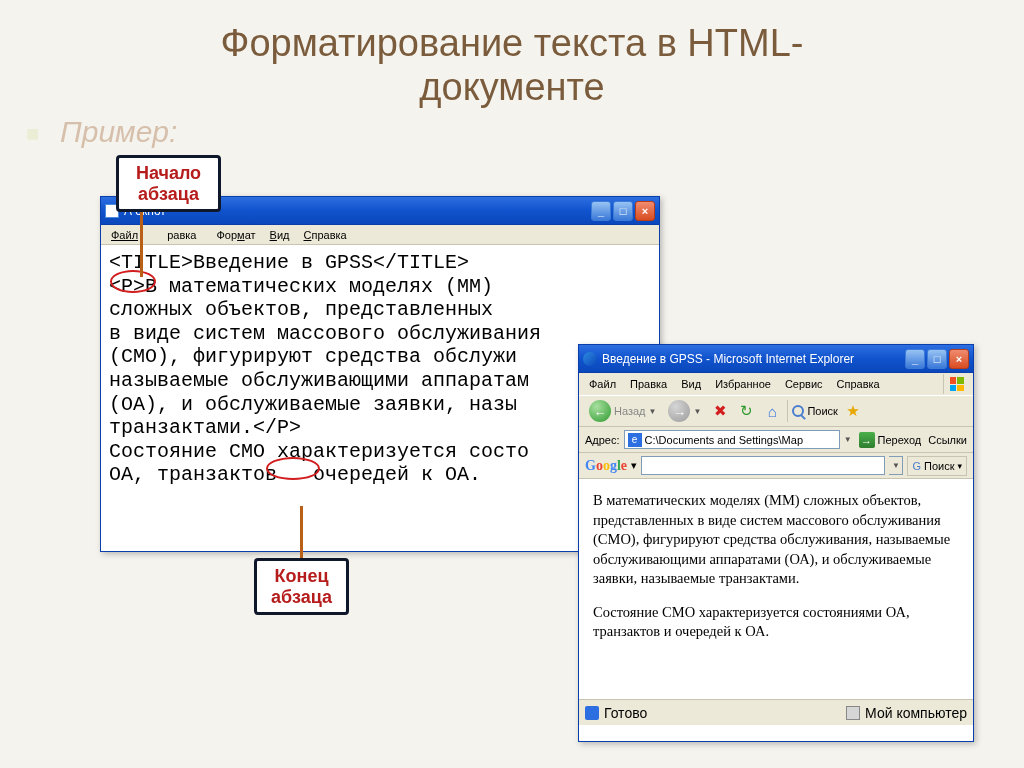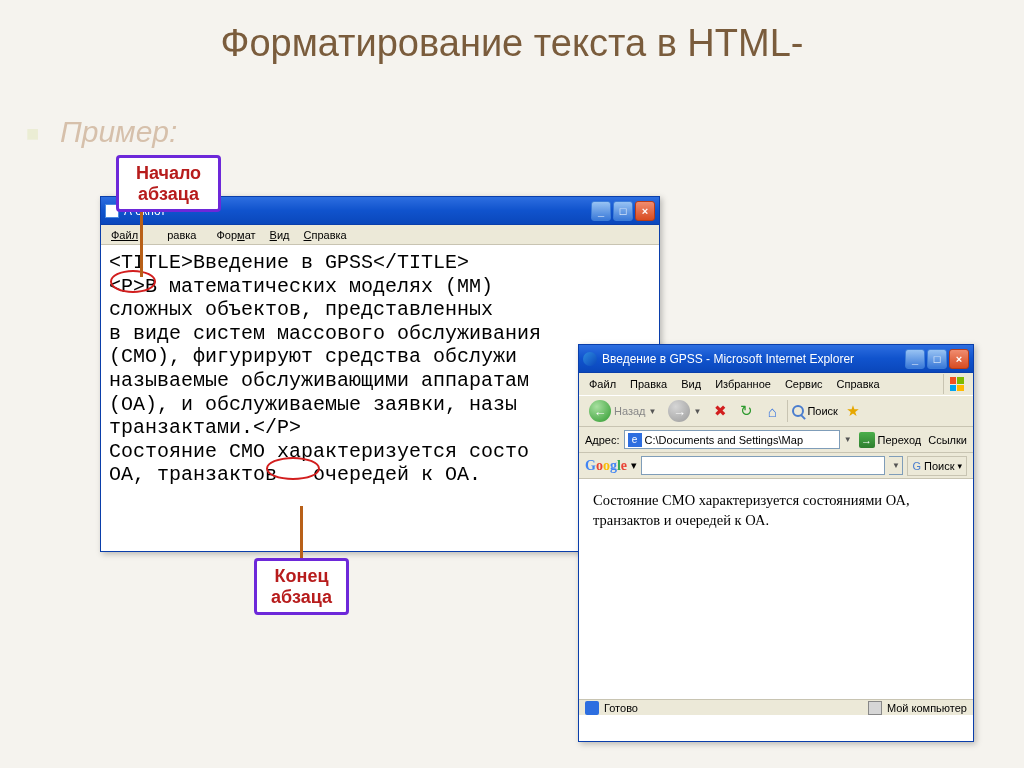--- a/index.html
+++ b/index.html
@@ -39,21 +39,21 @@
     opacity: 0.65;
     font-size: 22px;
     position: absolute;
     left: -34px;
     top: 6px;
   }
   
   .callout {
     position: absolute;
     background: #ffffff;
-    border: 3px solid #6d28d9;
+    border: 3px solid #0f172a;
     border-radius: 4px;
     padding: 5px 4px;
     text-align: center;
     font-family: Tahoma, Arial, sans-serif;
     font-size: 18px;
     font-weight: bold;
     color: #b71c1c;
     line-height: 1.15;
     z-index: 30;
   }
@@ -274,40 +274,41 @@
     font-family: "Times New Roman", serif;
     font-size: 14.5px;
     line-height: 1.35;
     background: #fff;
     height: 220px;
     overflow: hidden;
   }
   .ie-body p { margin-bottom: 14px; }
   
   .ie-status {
-    height: 16px;
+    height: 26px;
     background: #ece9d8;
     border-top: 1px solid #c8c4b2;
     display: flex;
     align-items: center;
     padding: 0 6px;
     font-family: Tahoma, Arial, sans-serif;
-    font-size: 11px;
+    font-size: 14px;
   }
   .status-ico { width:14px;height:14px;background:#2d6ee0;margin-right:5px;border-radius:2px; }
   .status-right { margin-left:auto; display:flex; align-items:center; gap:5px; }
   .comp-ico { width:14px;height:14px;background:#d6d6d6;border:1px solid #888; }
   
   .dd-arrow { font-size:8px; color:#555; }
 </style>
 </head>
 <body>
 
 <div class="slide-title">
   <span>Форматирование текста в HTML-</span><br>
+  <span>документе</span>
 </div>
 
 <div class="example-label">Пример:</div>
 
 <div class="callout callout-top">
   <span>Начало</span><br>
   <span>абзаца</span>
 </div>
 <div class="pointer-line pointer-1"></div>
 <div class="red-oval oval-1"></div>
@@ -414,20 +415,21 @@
     <span>▾</span>
     <div class="g-input"></div>
     <div class="g-drop">▼</div>
     <div class="g-search-btn">
       <span style="color:#4a7dce">G</span>
       <span>Поиск</span>
       <span style="font-size:9px">▾</span>
     </div>
   </div>
   <div class="ie-body">
+    <p>В математических моделях (ММ) сложных объектов, представленных в виде систем массового обслуживания (СМО), фигурируют средства обслуживания, называемые обслуживающими аппаратами (ОА), и обслуживаемые заявки, называемые транзактами.</p>
     <p>Состояние СМО характеризуется состояниями ОА, транзактов и очередей к ОА.</p>
   </div>
   <div class="ie-status">
     <span class="status-ico"></span>
     <span>Готово</span>
     <div class="status-right">
       <span class="comp-ico"></span>
       <span>Мой компьютер</span>
     </div>
   </div>

